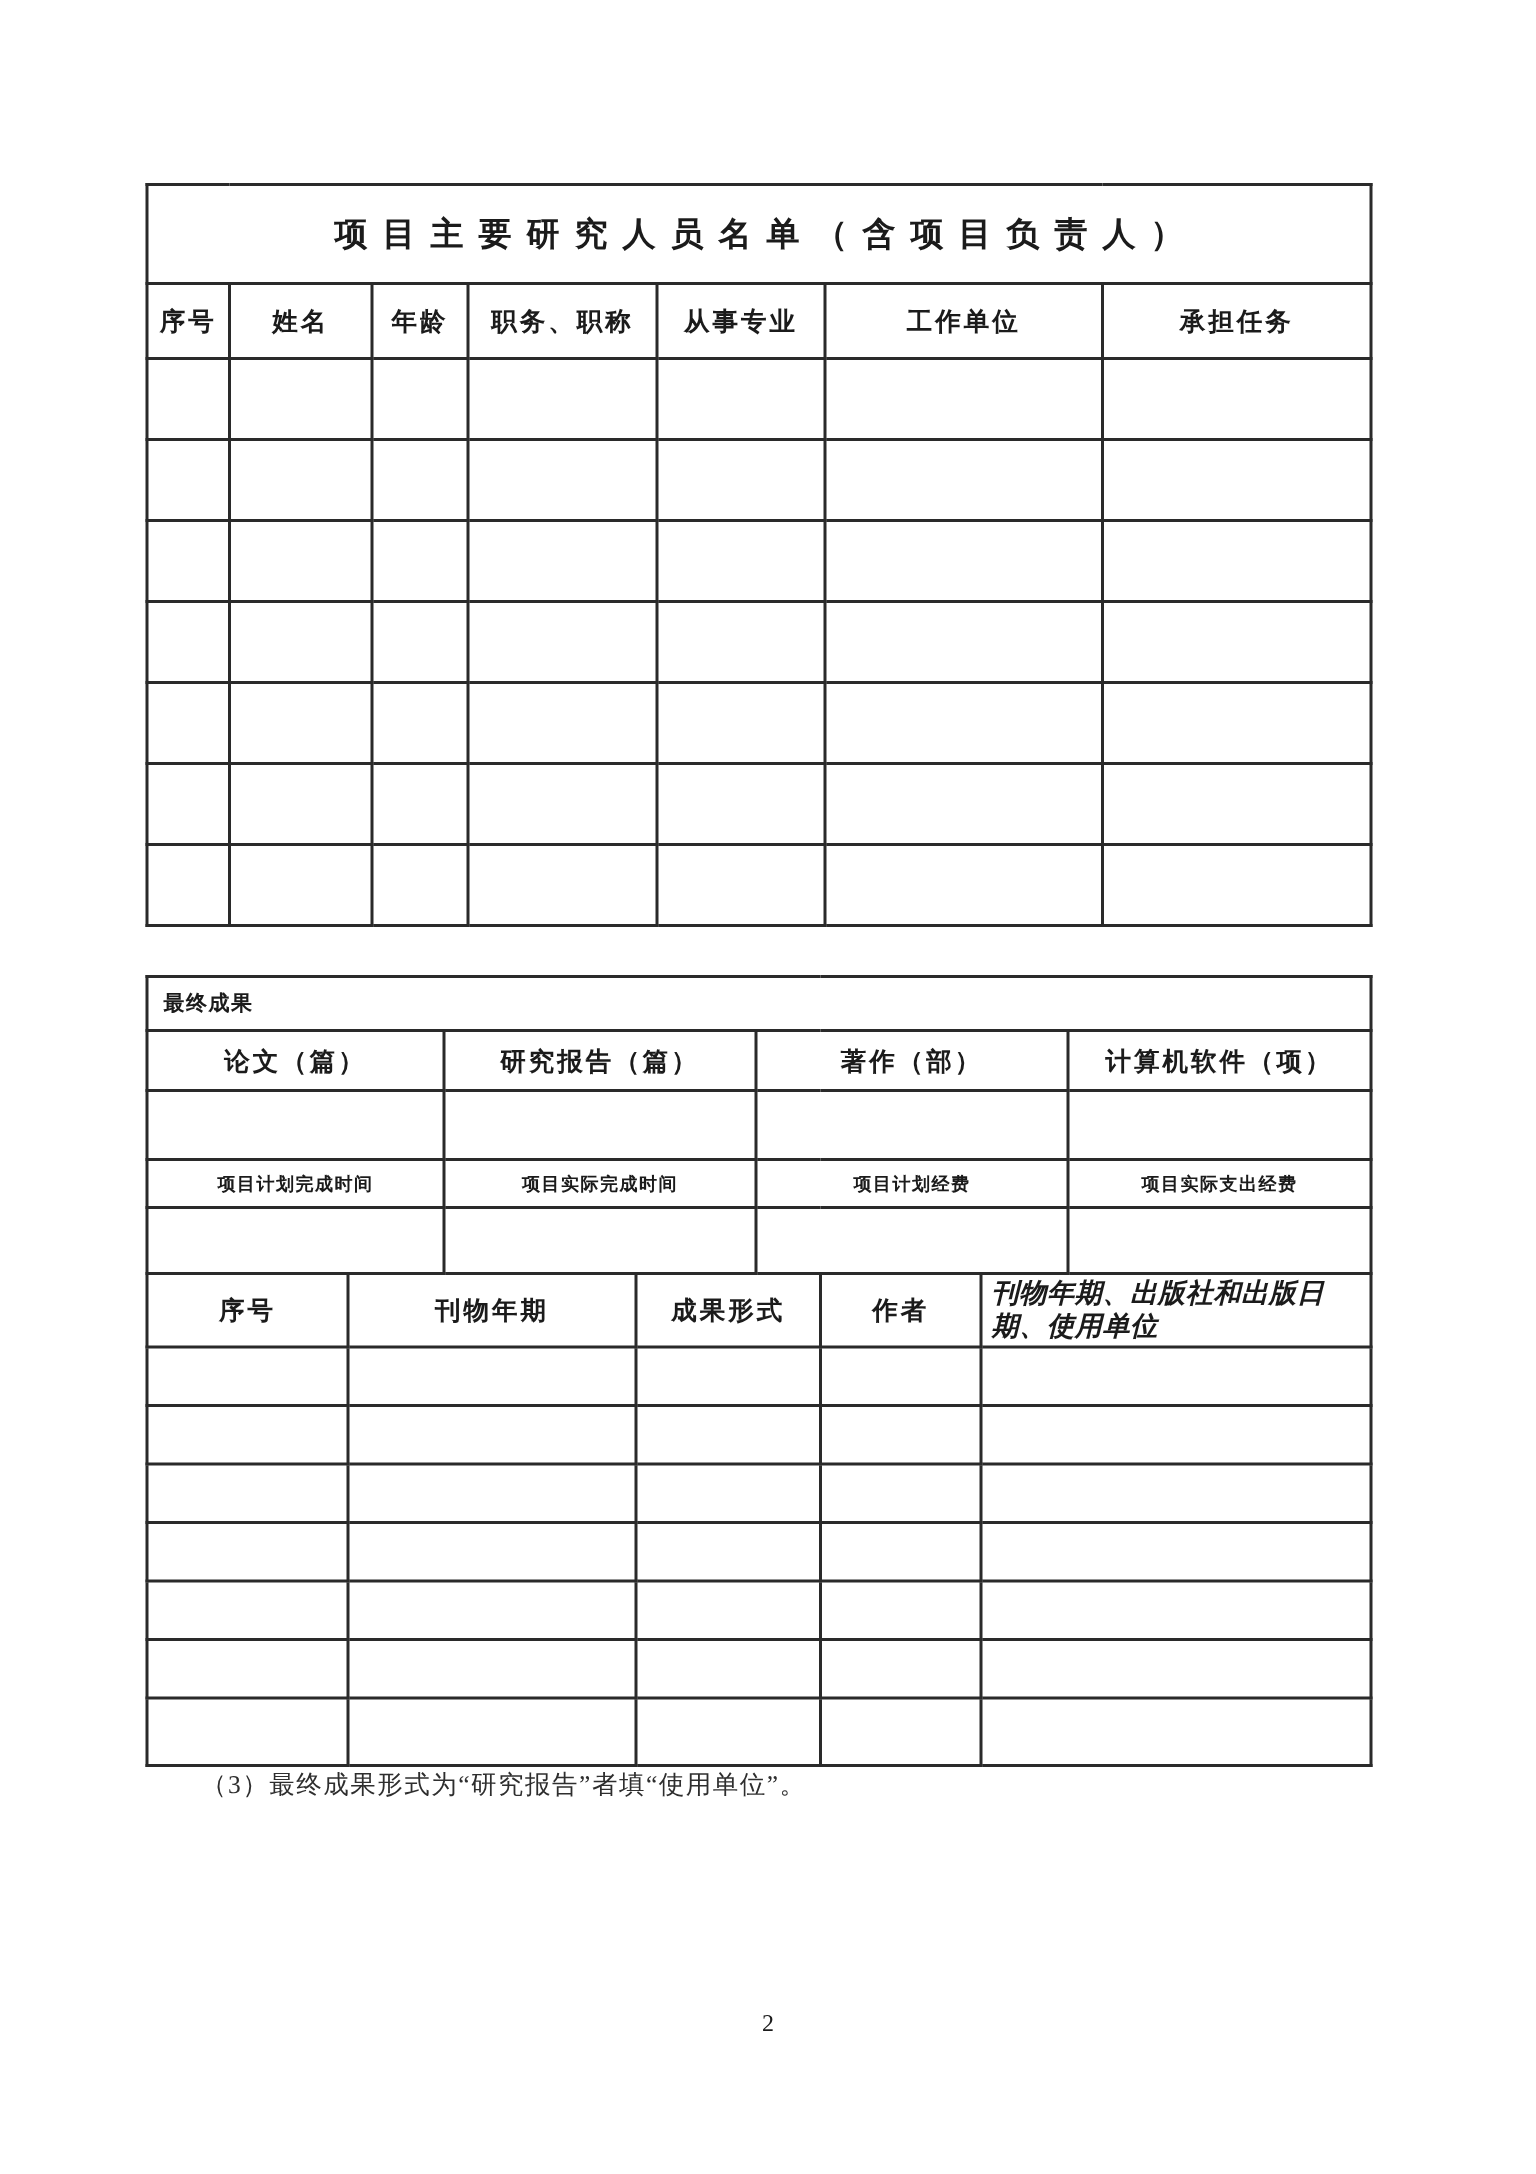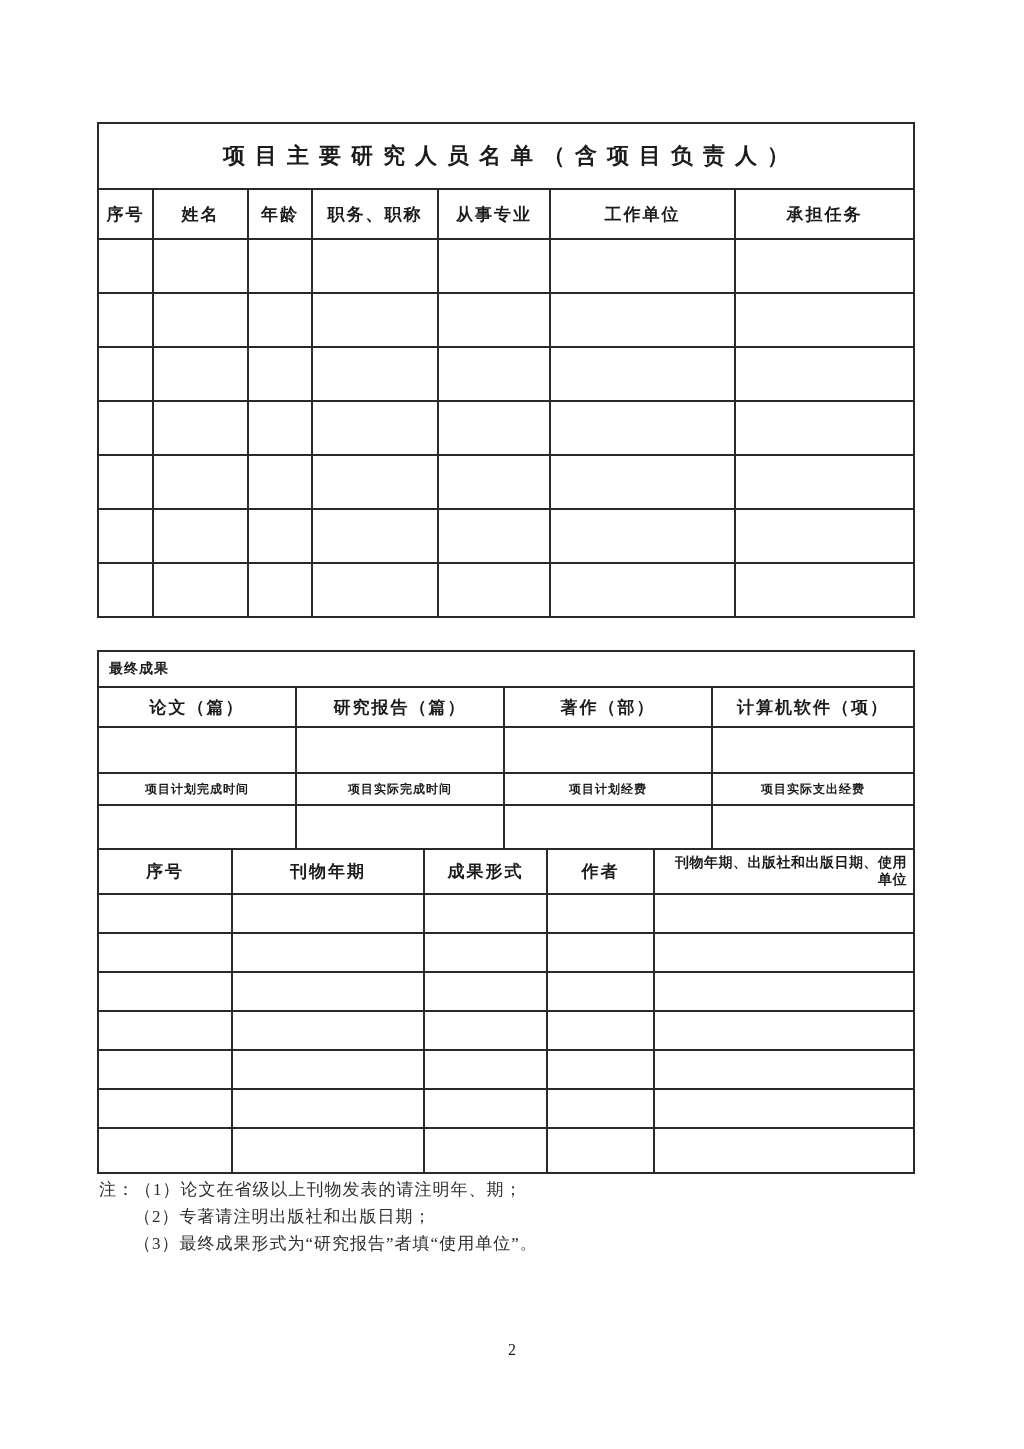--- a/index.html
+++ b/index.html
@@ -69,25 +69,26 @@
     font-size: 17px;
     font-weight: bold;
     letter-spacing: 2px;
   }
   .row-type th { height: 40px; margin-left: 14px; }
   .row-type-empty td { height: 46px; }
   .row-plan th { height: 32px; font-size: 12px; letter-spacing: 1px; }
   .row-plan-empty td { height: 44px; }
   .row-detail th { height: 45px; }
   .row-detail th.th-pub {
-    font-size: 14px;
-    text-align: right;
+    font-size: 18px;
+    text-align: left;
     padding: 2px 6px;
     line-height: 1.2;
     letter-spacing: 0.5px;
+    font-style: italic;
   }
   .results tr.result-empty td { height: 39px; }
   .results tr.result-empty:last-child td { height: 45px; }
   
   .notes {
     position: absolute;
     left: 99px;
     top: 1176px;
     width: 700px;
     font-size: 17px;
@@ -295,20 +296,18 @@
         <td colspan="1"></td>
         <td colspan="2"></td>
         <td colspan="2"></td>
         <td colspan="1"></td>
         <td colspan="2"></td>
       </tr>
       </tbody>
   </table>
 
   <div class="notes">
-    <div class="note-line first"><span class="note-label">注：</span><span>（1）论文在省级以上刊物发表的请注明年、期；</span></div>
-    <div class="note-line rest">（2）专著请注明出版社和出版日期；</div>
     <div class="note-line rest">（3）最终成果形式为“研究报告”者填“使用单位”。</div>
   </div>
 
   <div class="page-number">2</div>
 
 </div>
 
 </body></html>

